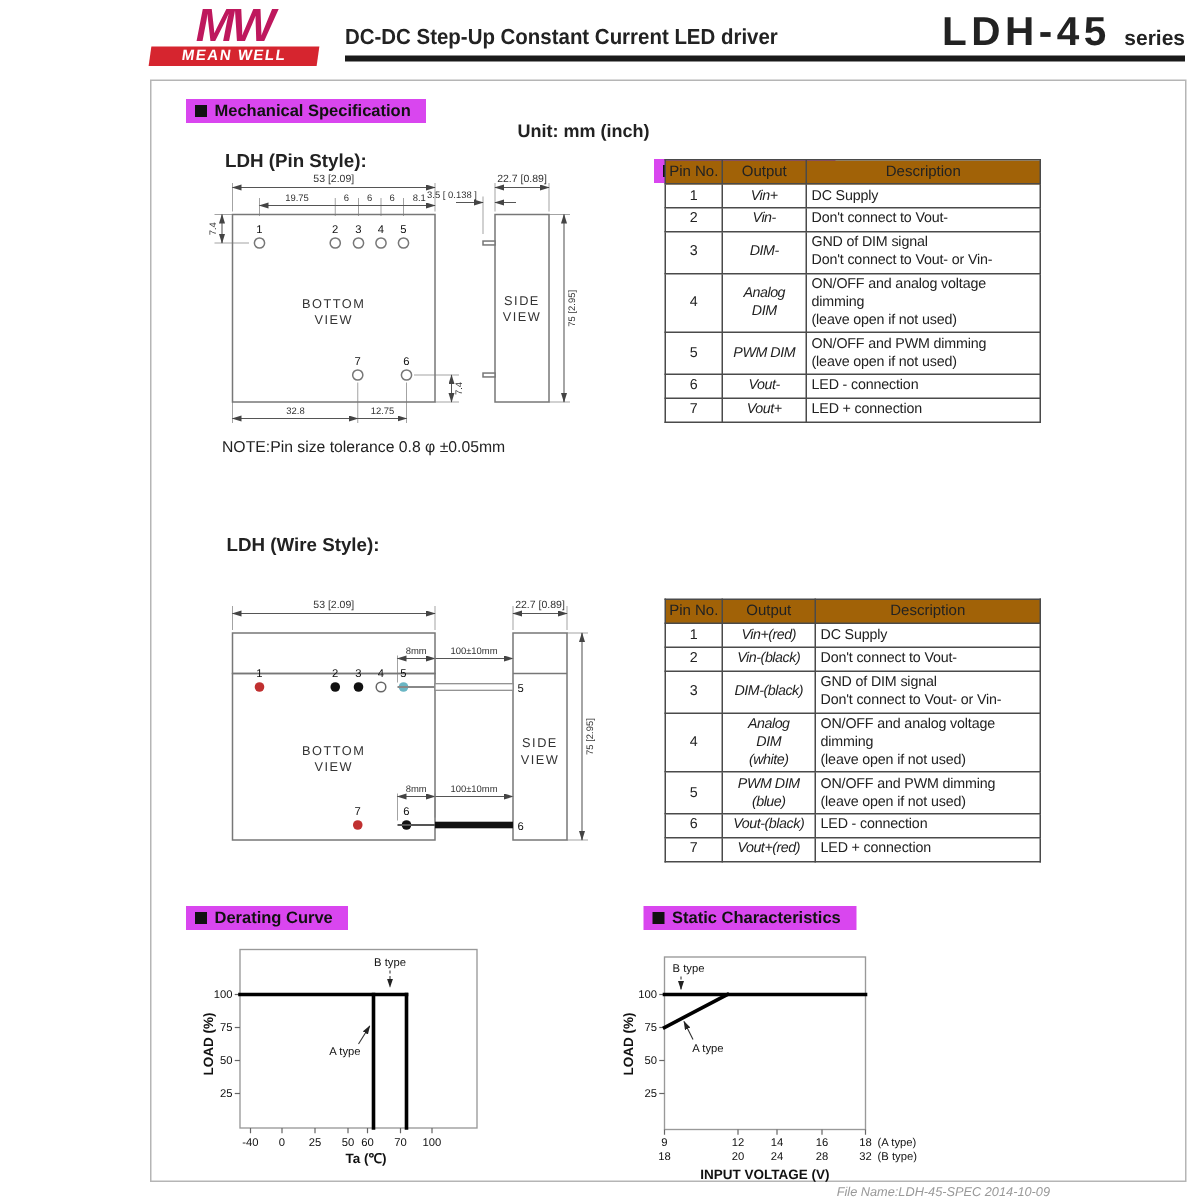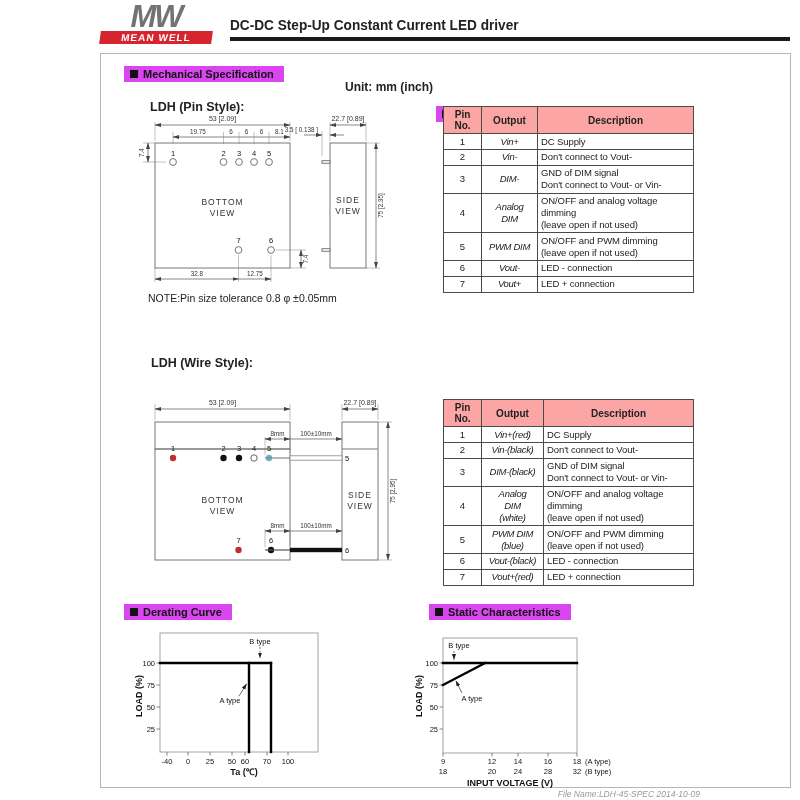--- a/index.html
+++ b/index.html
@@ -1,20 +1,20 @@
 <!DOCTYPE html>
 <html><head>
 <meta charset="utf-8">
 <style>
   html,body{margin:0;padding:0;background:#fff;}
   .page{position:relative;width:800px;height:800px;background:#fff;overflow:hidden;
         font-family:"Liberation Sans",sans-serif;color:#222;}
   
   .logo{position:absolute;left:100px;top:4px;width:112px;}
-  .logo-mw{font-size:31px;font-weight:bold;font-style:italic;color:#737373;
+  .logo-mw{font-size:31px;font-weight:bold;font-style:italic;color:#be185d;
            letter-spacing:-2px;line-height:.85;text-align:center;}
   .logo-bar{margin-top:1px;background:#d6252f;color:#fff;font-size:10px;font-weight:bold;
             text-align:center;padding:1px 2px;letter-spacing:1px;transform:skewX(-8deg);}
   .doc-subtitle{position:absolute;left:230px;top:17px;font-size:14.5px;font-weight:bold;
                 transform:scaleX(.94);transform-origin:left;white-space:nowrap;}
   .series{position:absolute;right:10px;top:6px;display:flex;align-items:baseline;gap:9px;}
   .series-name{font-size:27px;font-weight:bold;letter-spacing:3px;}
   .series-suffix{font-size:14px;font-weight:bold;}
   .header-rule{position:absolute;left:230px;top:37px;width:560px;height:4px;background:#1a1a1a;}
   .content-border{position:absolute;left:100px;top:53px;width:689px;height:733px;
@@ -26,21 +26,21 @@
   
   .sub-title{position:absolute;font-size:12.5px;font-weight:bold;white-space:nowrap;}
   .unit{position:absolute;left:345px;top:80px;font-size:12px;font-weight:bold;}
   .note{position:absolute;left:148px;top:292px;font-size:10.5px;}
   .footer{position:absolute;left:430px;top:789px;width:270px;text-align:right;
           font-size:8.5px;font-style:italic;color:#999;}
   
   .tbl{position:absolute;}
   table.spec{border-collapse:collapse;table-layout:fixed;}
   table.spec th,table.spec td{border:1px solid #4a4a4a;}
-  table.spec th{background:#fca5a5;font-size:10px;font-weight:bold;padding:2px 2px;text-align:center;}
+  table.spec th{background:#a16207;font-size:10px;font-weight:normal;padding:2px 2px;text-align:center;}
   table.spec td{font-size:9.5px;padding:1.5px 3px;line-height:1.25;}
   td.c{text-align:center;}
   td.out{text-align:center;white-space:pre-line;letter-spacing:-.3px;font-style:italic;}
   td.d{text-align:left;white-space:pre-line;font-size:8.8px;letter-spacing:-.1px;}
   
   svg{position:absolute;overflow:visible;}
   svg text{font-family:"Liberation Sans",sans-serif;fill:#222;}
   .box{fill:none;stroke:#777;stroke-width:1;}
   .lid{stroke:#777;stroke-width:1;}
   .dl{stroke:#999;stroke-width:.6;}
@@ -61,20 +61,24 @@
 </head>
 <body>
 
 <div class="page">
 
   <div class="logo">
     <div class="logo-mw">MW</div>
     <div class="logo-bar">MEAN WELL</div>
   </div>
   <div class="doc-subtitle">DC-DC Step-Up Constant Current LED driver</div>
+  <div class="series">
+    <span class="series-name">LDH-45</span>
+    <span class="series-suffix">series</span>
+  </div>
   <div class="header-rule"></div>
   <div class="content-border"></div>
 
   <div class="sec" style="left:124px;top:66px;">
     <span class="sq"></span>
     <span>Mechanical Specification</span>
   </div>
   <div class="sec" style="left:436px;top:66px;margin-top:40px;">
     <span class="sq"></span>
     <span>Pin Configuration</span>

